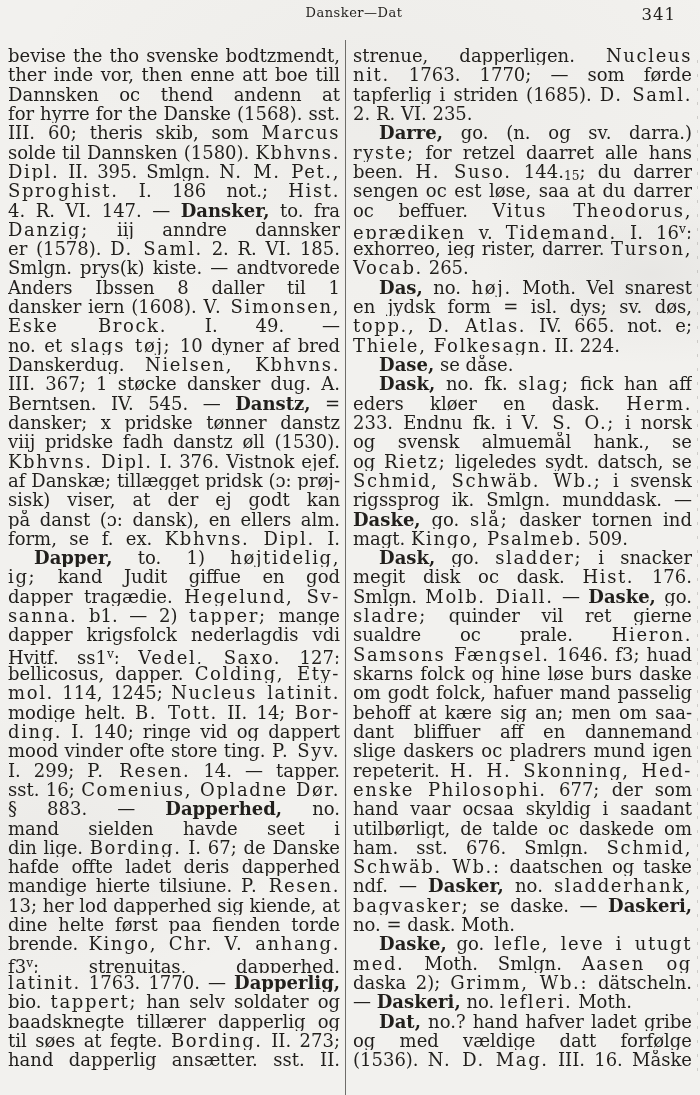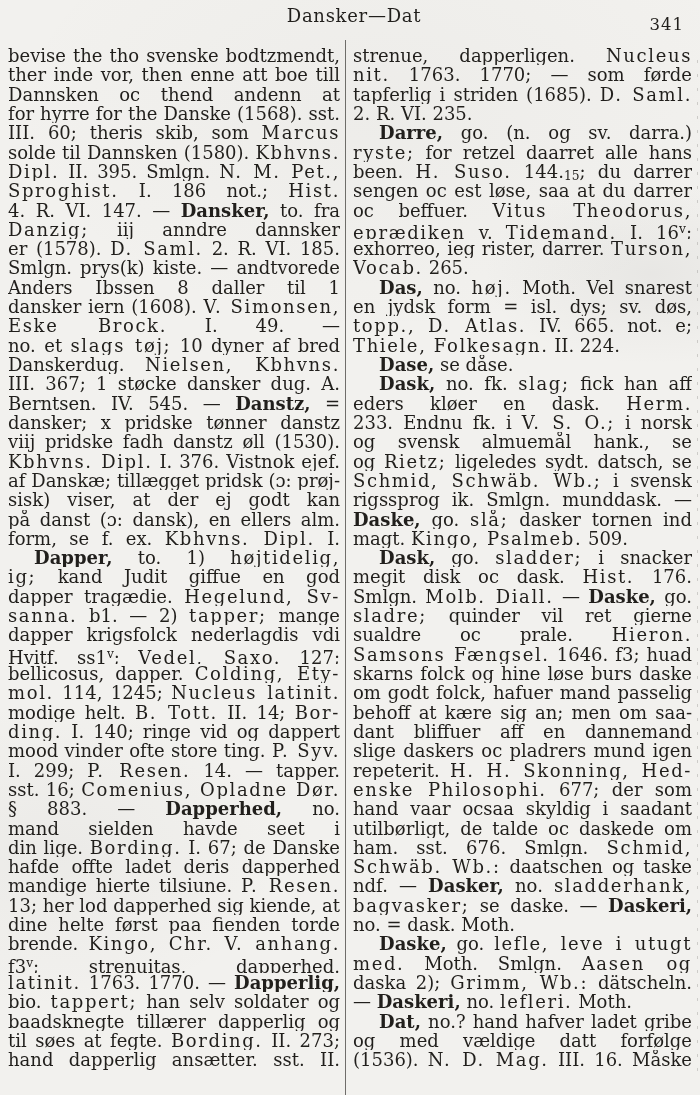--- a/index.html
+++ b/index.html
@@ -17,25 +17,25 @@
       radial-gradient(240px 130px at 93% 25%, rgba(110,110,110,0.08), transparent 70%),
       radial-gradient(320px 220px at 8% 78%, rgba(110,110,110,0.05), transparent 70%),
       radial-gradient(500px 300px at 55% 10%, rgba(120,120,120,0.04), transparent 75%),
       var(--paper, #f2f1ee);
   }
   .header {
     position: absolute; top: 5px; left: 0; right: 0; height: 24px;
   }
   .title {
     position: absolute; left: 0; right: 0; text-align: center;
-    font-size: 18px; letter-spacing: 0.04em; padding-left: 8px;
+    font-size: 13px; letter-spacing: 0.04em; padding-left: 8px;
   }
   .pagenum {
-    position: absolute; right: 16px; top: 0;
-    font-size: 16.5px; letter-spacing: 0.06em; margin-top: 10px;
+    position: absolute; right: 24px; top: 0;
+    font-size: 16.5px; letter-spacing: 0.06em;
   }
   .col {
     position: absolute; top: 46px;
     font-size: 18px;
   }
   .col.left  { left: 8px;   width: 332px; }
   .col.right { left: 353px; width: 339px; }
   .divider {
     position: absolute; left: 345px; top: 40px; bottom: 0; width: 1px;
     background: #4e4c49; opacity: 0.8;

